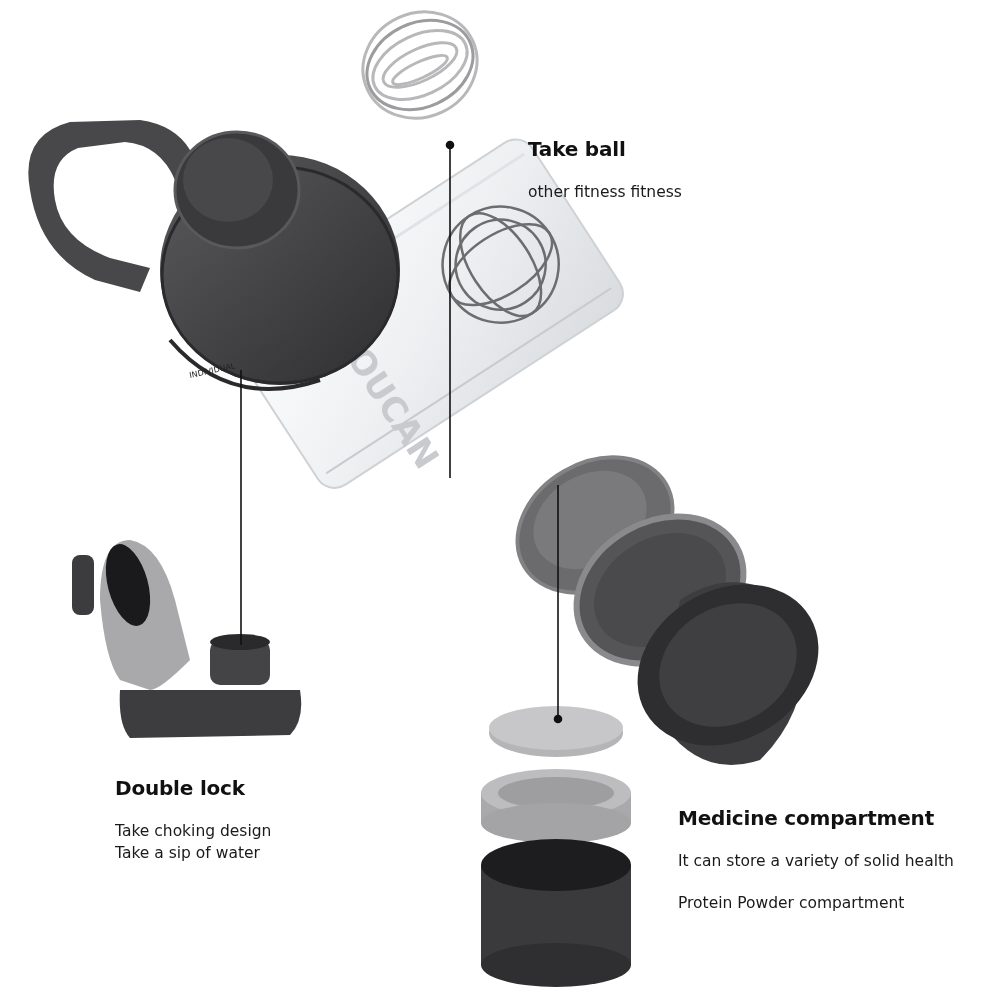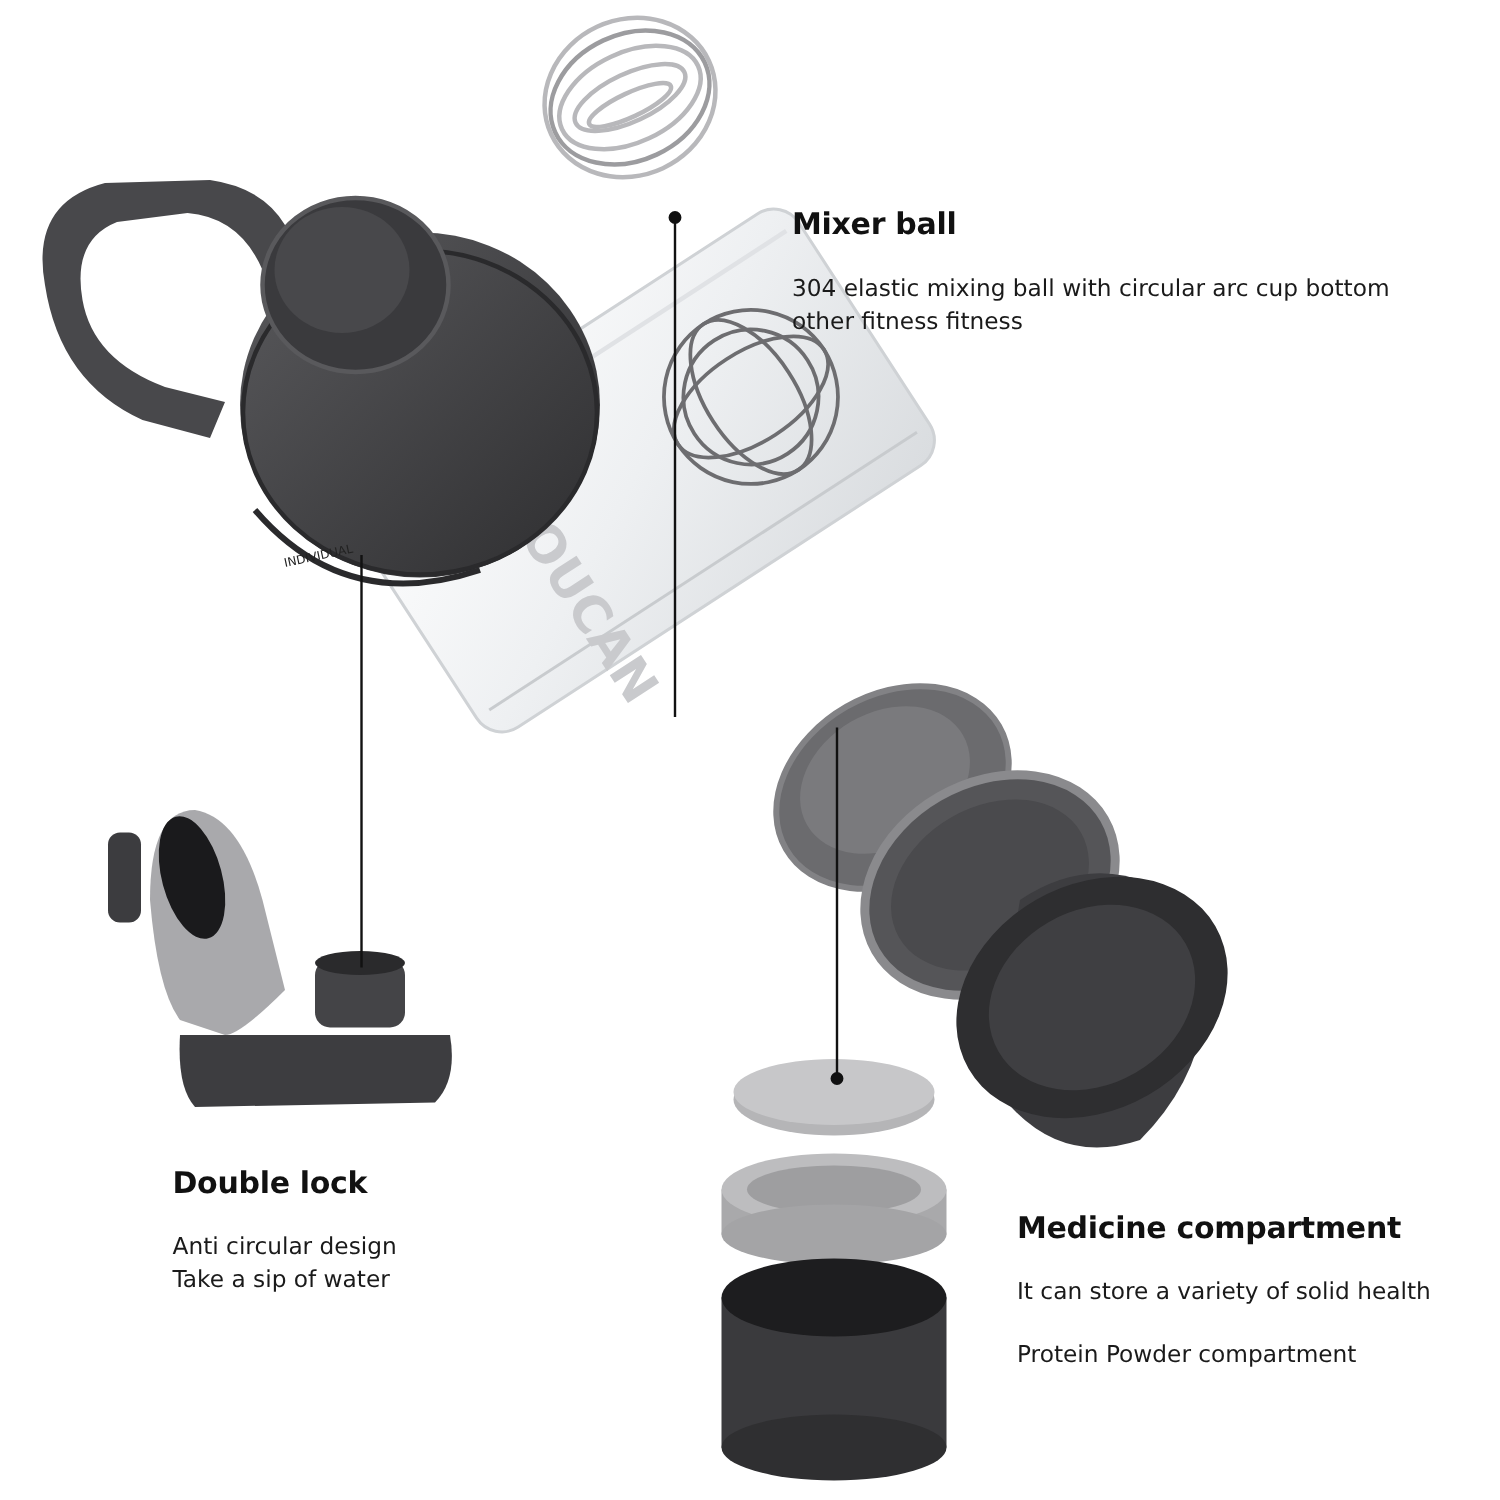--- a/index.html
+++ b/index.html
@@ -104,31 +104,30 @@
   <g stroke="#111" stroke-width="1.6">
     <line x1="450" y1="145" x2="450" y2="478"></line>
     <circle cx="450" cy="145" r="3.5" fill="#111"></circle>
     <line x1="241" y1="370" x2="241" y2="645"></line>
     <line x1="558" y1="485" x2="558" y2="719"></line>
     <circle cx="558" cy="719" r="3.5" fill="#111"></circle>
   </g>
 </svg>
 
 <div class="callout" id="mixer">
-  <h2>Mixer ball</h2>
+  <h2>Take ball</h2>
   <p>
-    <span class="line">304 elastic mixing ball with circular arc cup bottom</span>
     <span class="line">other fitness fitness</span>
   </p>
 </div>
 
 <div class="callout" id="lock">
   <h2>Double lock</h2>
   <p>
-    <span class="line">Anti circular design</span>
+    <span class="line">Take choking design</span>
     <span class="line">Take a sip of water</span>
   </p>
 </div>
 
 <div class="callout" id="med">
   <h2>Medicine compartment</h2>
   <p class="desc">
     <span class="line">It can store a variety of solid health</span>
   </p>
   <p class="extra">Protein Powder compartment</p>

